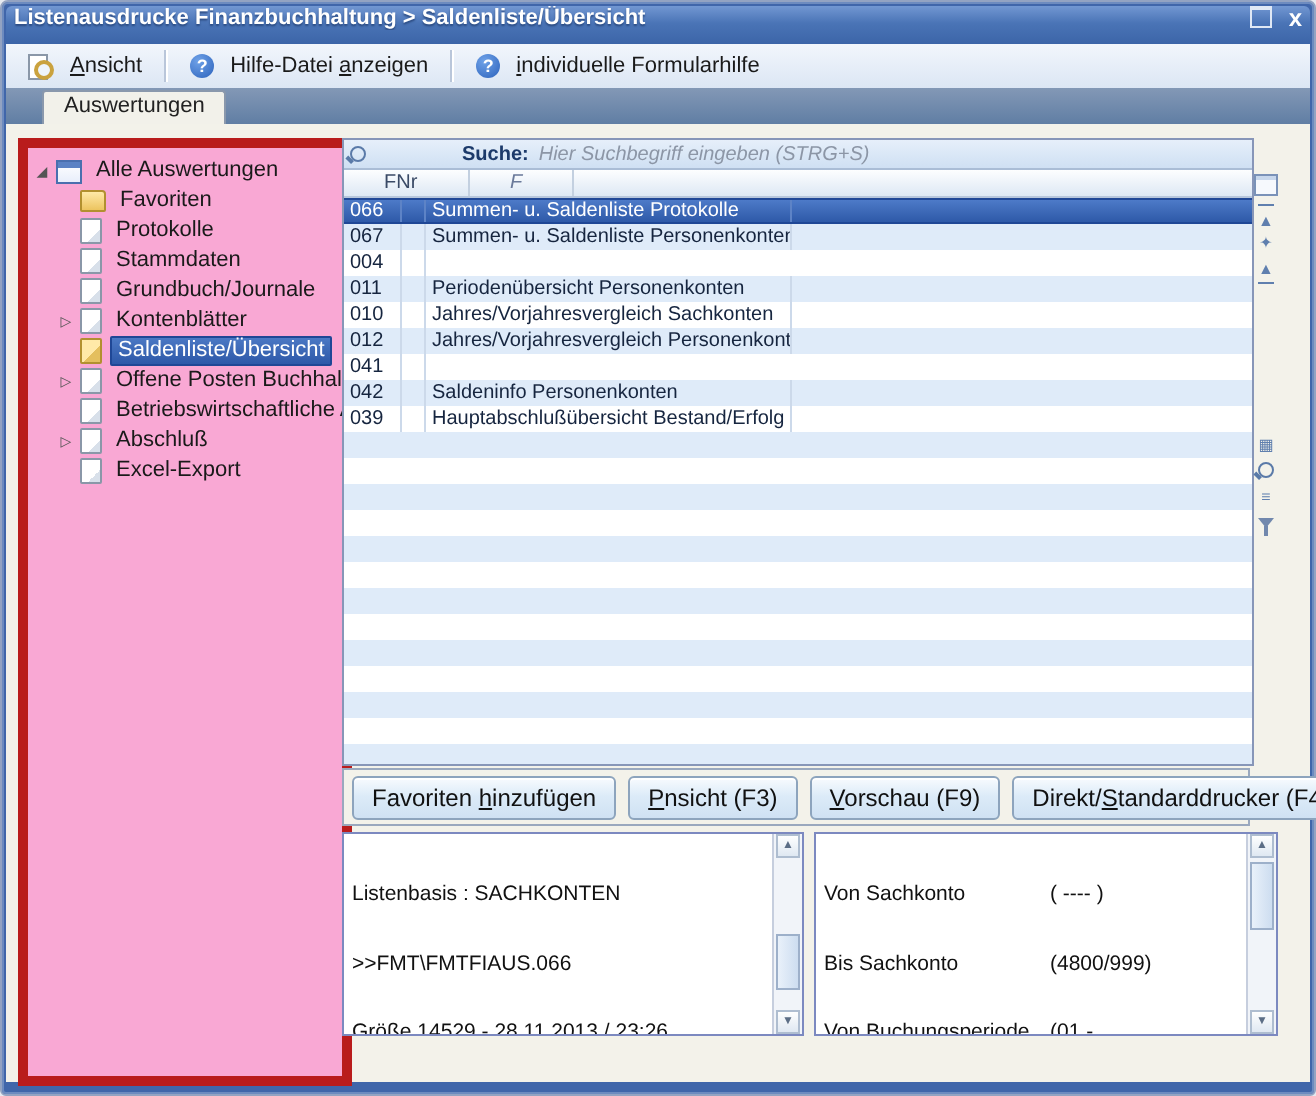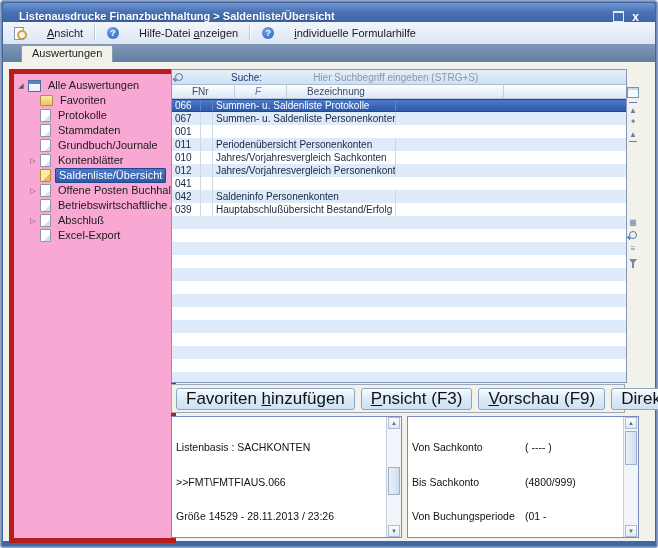--- a/index.html
+++ b/index.html
@@ -1,29 +1,29 @@
 <!DOCTYPE html>
 <html><head>
 <meta charset="utf-8">
 <style>
   html,body{margin:0;padding:0;background:#e7eaf0;font-family:"Liberation Sans",sans-serif;}
   .stage{position:relative;width:658px;height:548px;overflow:hidden;}
   
   .window{position:absolute;inset:0;background:#4066aa;border:1px solid #93a3c2;border-radius:4px 4px 3px 3px;box-shadow:inset 0 0 0 1px #6d8bbf;}
   
   .titlebar{position:absolute;left:2px;top:2px;right:2px;height:19px;border-radius:3px 3px 0 0;
-    background:linear-gradient(#7297d2,#4a74b6 45%,#3c65a8);display:flex;align-items:flex-end;padding:0 16px;}
+    background:linear-gradient(#7297d2,#4a74b6 45%,#3c65a8);display:flex;align-items:flex-start;padding:0 4px;}
   .title{color:#fff;font-size:11px;font-weight:bold;flex:1;white-space:nowrap;overflow:hidden;text-shadow:0 1px 1px #2a4a80;}
   .winbtns{display:flex;align-items:center;gap:8px;}
   .restore{width:9px;height:8px;border:1px solid #dfe8f5;border-top:2px solid #dfe8f5;background:transparent;}
   .close{color:#fff;font-size:12px;font-weight:bold;line-height:10px;}
   
   .toolbar{position:absolute;left:2px;top:21px;right:2px;height:22px;background:linear-gradient(#f2f6fc,#dce6f4);
     border-bottom:1px solid #b6c3d8;display:flex;align-items:center;padding:0 4px;gap:4px;}
-  .tbtn{display:inline-flex;align-items:center;gap:20px;font-size:11px;color:#1a1a1a;padding:2px 6px;border:1px solid transparent;border-radius:2px;}
+  .tbtn{display:inline-flex;align-items:center;gap:8px;font-size:11px;color:#1a1a1a;padding:2px 6px;border:1px solid transparent;border-radius:2px;}
   .tsep{width:1px;height:16px;background:#b9c6da;border-right:1px solid #fff;}
   .acc{text-decoration:underline;}
   
   .ico-preview{position:relative;width:13px;height:13px;}
   .ico-preview .pg{position:absolute;left:0;top:0;width:8px;height:11px;background:#fff;border:1px solid #8a97a8;}
   .ico-preview .mg{position:absolute;right:0;bottom:0;width:6px;height:6px;border:2px solid #caa23e;border-radius:50%;background:#eef4fb;}
   .ico-help{width:12px;height:12px;border-radius:50%;background:radial-gradient(circle at 35% 30%,#6fa2e8,#2c62bc);color:#fff;
     font-size:9px;font-weight:bold;display:flex;align-items:center;justify-content:center;line-height:12px;}
   
   .tabstrip{position:absolute;left:2px;top:43px;right:2px;height:18px;background:linear-gradient(#8398b6,#607ea4);}
@@ -44,22 +44,22 @@
   .ico-root{width:11px;height:10px;border:1px solid #4a6fae;background:linear-gradient(#fff,#e8eefb);margin-right:4px;flex:0 0 11px;position:relative;}
   .ico-root:before{content:"";position:absolute;left:0;top:0;right:0;height:3px;background:#5b82c4;}
   .tlabel{padding:0 3px;line-height:13px;}
   .titem.selected .tlabel{background:linear-gradient(#4b78c4,#2d58a8);color:#fff;border:1px solid #1f4796;border-radius:1px;}
   
   .listbox{position:absolute;left:168px;top:7px;width:454px;height:312px;border:1px solid #8796b8;background:#fff;overflow:hidden;}
   .searchrow{position:absolute;left:0;top:0;right:0;height:14px;background:linear-gradient(#e6effa,#cfe0f3);border-bottom:1px solid #aabdd6;
     display:flex;align-items:center;font-size:10px;padding-left:3px;}
   .ico-mag{width:6px;height:6px;border:1.5px solid #5a7aa8;border-radius:50%;position:relative;margin-right:4px;flex:0 0 6px;}
   .ico-mag:after{content:"";position:absolute;left:-3px;top:5px;width:4px;height:1.5px;background:#5a7aa8;transform:rotate(45deg);}
-  .s-label{font-weight:normal;color:#1c3a6a;margin-right:15px;padding-left:44px;}
-  .s-ph{color:#8c96a6;margin-left:36px;}
+  .s-label{font-weight:bold;color:#1c3a6a;margin-right:5px;padding-left:44px;}
+  .s-ph{font-style:italic;color:#8c96a6;}
   .thead{position:absolute;left:0;top:15px;right:0;height:13px;display:flex;background:linear-gradient(#fdfeff,#dde8f4);border-bottom:1px solid #b6c6dc;font-size:10px;color:#3a4a66;}
   .thead .hc{border-right:1px solid #c3d0e0;padding:0 20px;line-height:13px;overflow:hidden;}
   .h-nr{flex:0 0 22px;}
   .h-f{flex:0 0 11px;font-style:italic;color:#6a7a9a;}
   .h-name{flex:0 0 176px;}
   .h-rest{flex:1;border-right:none !important;}
   .rows{position:absolute;left:0;top:29px;right:0;}
   .row{display:flex;height:13px;font-size:10px;color:#16253f;line-height:13px;}
   .row:nth-child(even){background:#dfebf9;}
   .row .c-nr{flex:0 0 22px;padding:0 3px 0 3px;border-right:1px solid #ccd9ea;overflow:hidden;}
@@ -73,24 +73,24 @@
   .sidestrip{position:absolute;left:623px;top:8px;width:14px;height:311px;}
   .sicon{position:absolute;left:0;width:14px;height:12px;display:flex;align-items:center;justify-content:center;font-size:8px;color:#5f7fae;}
   .ico-cols{width:10px;height:9px;border:1px solid #7a92b8;background:#f6f9fd;box-shadow:inset 0 2px 0 #c7d7ec;}
   .bar-top{border-top:1px solid #5f7fae;padding-top:1px;}
   .bar-bot{border-bottom:1px solid #5f7fae;padding-bottom:1px;}
   .ico-funnel{width:0;height:0;border-left:4px solid transparent;border-right:4px solid transparent;border-top:5px solid #7188ad;position:relative;}
   .ico-funnel:after{content:"";position:absolute;left:-1px;top:-1px;width:2px;height:5px;background:#7188ad;}
   
   .btnrow{position:absolute;left:168px;top:322px;width:454px;height:29px;border:1px solid #9aa8be;background:#f3f2ea;
     display:flex;align-items:center;padding:0 4px;gap:6px;box-sizing:border-box;}
-  .btn{height:20px;padding:0 9px;font-size:17px;color:#111;background:linear-gradient(#f8fbfe,#dcebf8 45%,#cfe1f3);
+  .btn{height:20px;padding:0 9px;font-size:12px;color:#111;background:linear-gradient(#f8fbfe,#dcebf8 45%,#cfe1f3);
     border:1px solid #8da4bd;border-radius:3px;display:inline-flex;align-items:center;white-space:nowrap;box-shadow:inset 0 1px 0 #fff;}
   
-  .panel{position:absolute;top:354px;height:122px;background:#fff;border:1px solid #7c89c0;box-sizing:border-box;}
+  .panel{position:absolute;top:354px;height:102px;background:#fff;border:1px solid #7c89c0;box-sizing:border-box;}
   .panel.pleft{left:168px;width:231px;}
   .panel.pright{left:404px;width:232px;}
   .ptext{position:absolute;left:0;top:0;right:14px;bottom:0;padding:2px 4px;font-size:10.5px;line-height:11.5px;color:#111;overflow:hidden;white-space:pre;}
   .pline{display:flex;}
   .pline .pl{flex:1;white-space:pre;overflow:hidden;}
   .pline .pr{flex:0 0 95px;white-space:pre;overflow:hidden;}
   .vsb{position:absolute;right:0;top:0;bottom:0;width:14px;background:#f1f4f9;border-left:1px solid #c6cede;}
   .vsb .up,.vsb .dn{position:absolute;left:1px;width:12px;height:12px;background:linear-gradient(#fdfefe,#dfe8f2);border:1px solid #aebdd0;
     font-size:6px;color:#5c6e86;display:flex;align-items:center;justify-content:center;box-sizing:border-box;}
   .vsb .up{top:0;}
@@ -197,38 +197,37 @@
 
     <div class="listbox">
       <div class="searchrow">
         <span class="ico-mag"></span>
         <span class="s-label">Suche:</span>
         <span class="s-ph">Hier Suchbegriff eingeben (STRG+S)</span>
       </div>
       <div class="thead">
         <span class="hc h-nr">FNr</span>
         <span class="hc h-f">F</span>
-        <span class="hc h-name">Bezeichnung</span>
         <span class="hc h-rest"></span>
       </div>
       <div class="rows">
         <div class="row sel">
           <span class="c-nr">066</span>
               <span class="c-f"></span>
               <span class="c-name">Summen- u. Saldenliste Protokolle</span>
               <span class="c-rest"></span>
         </div>
         <div class="row">
           <span class="c-nr">067</span>
               <span class="c-f"></span>
               <span class="c-name">Summen- u. Saldenliste Personenkonten</span>
               <span class="c-rest"></span>
         </div>
         <div class="row">
-          <span class="c-nr">001</span>
+          <span class="c-nr">004</span>
               <span class="c-f"></span>
               <span class="c-rest"></span>
         </div>
         <div class="row">
           <span class="c-nr">011</span>
               <span class="c-f"></span>
               <span class="c-name">Periodenübersicht Personenkonten</span>
               <span class="c-rest"></span>
         </div>
         <div class="row">

